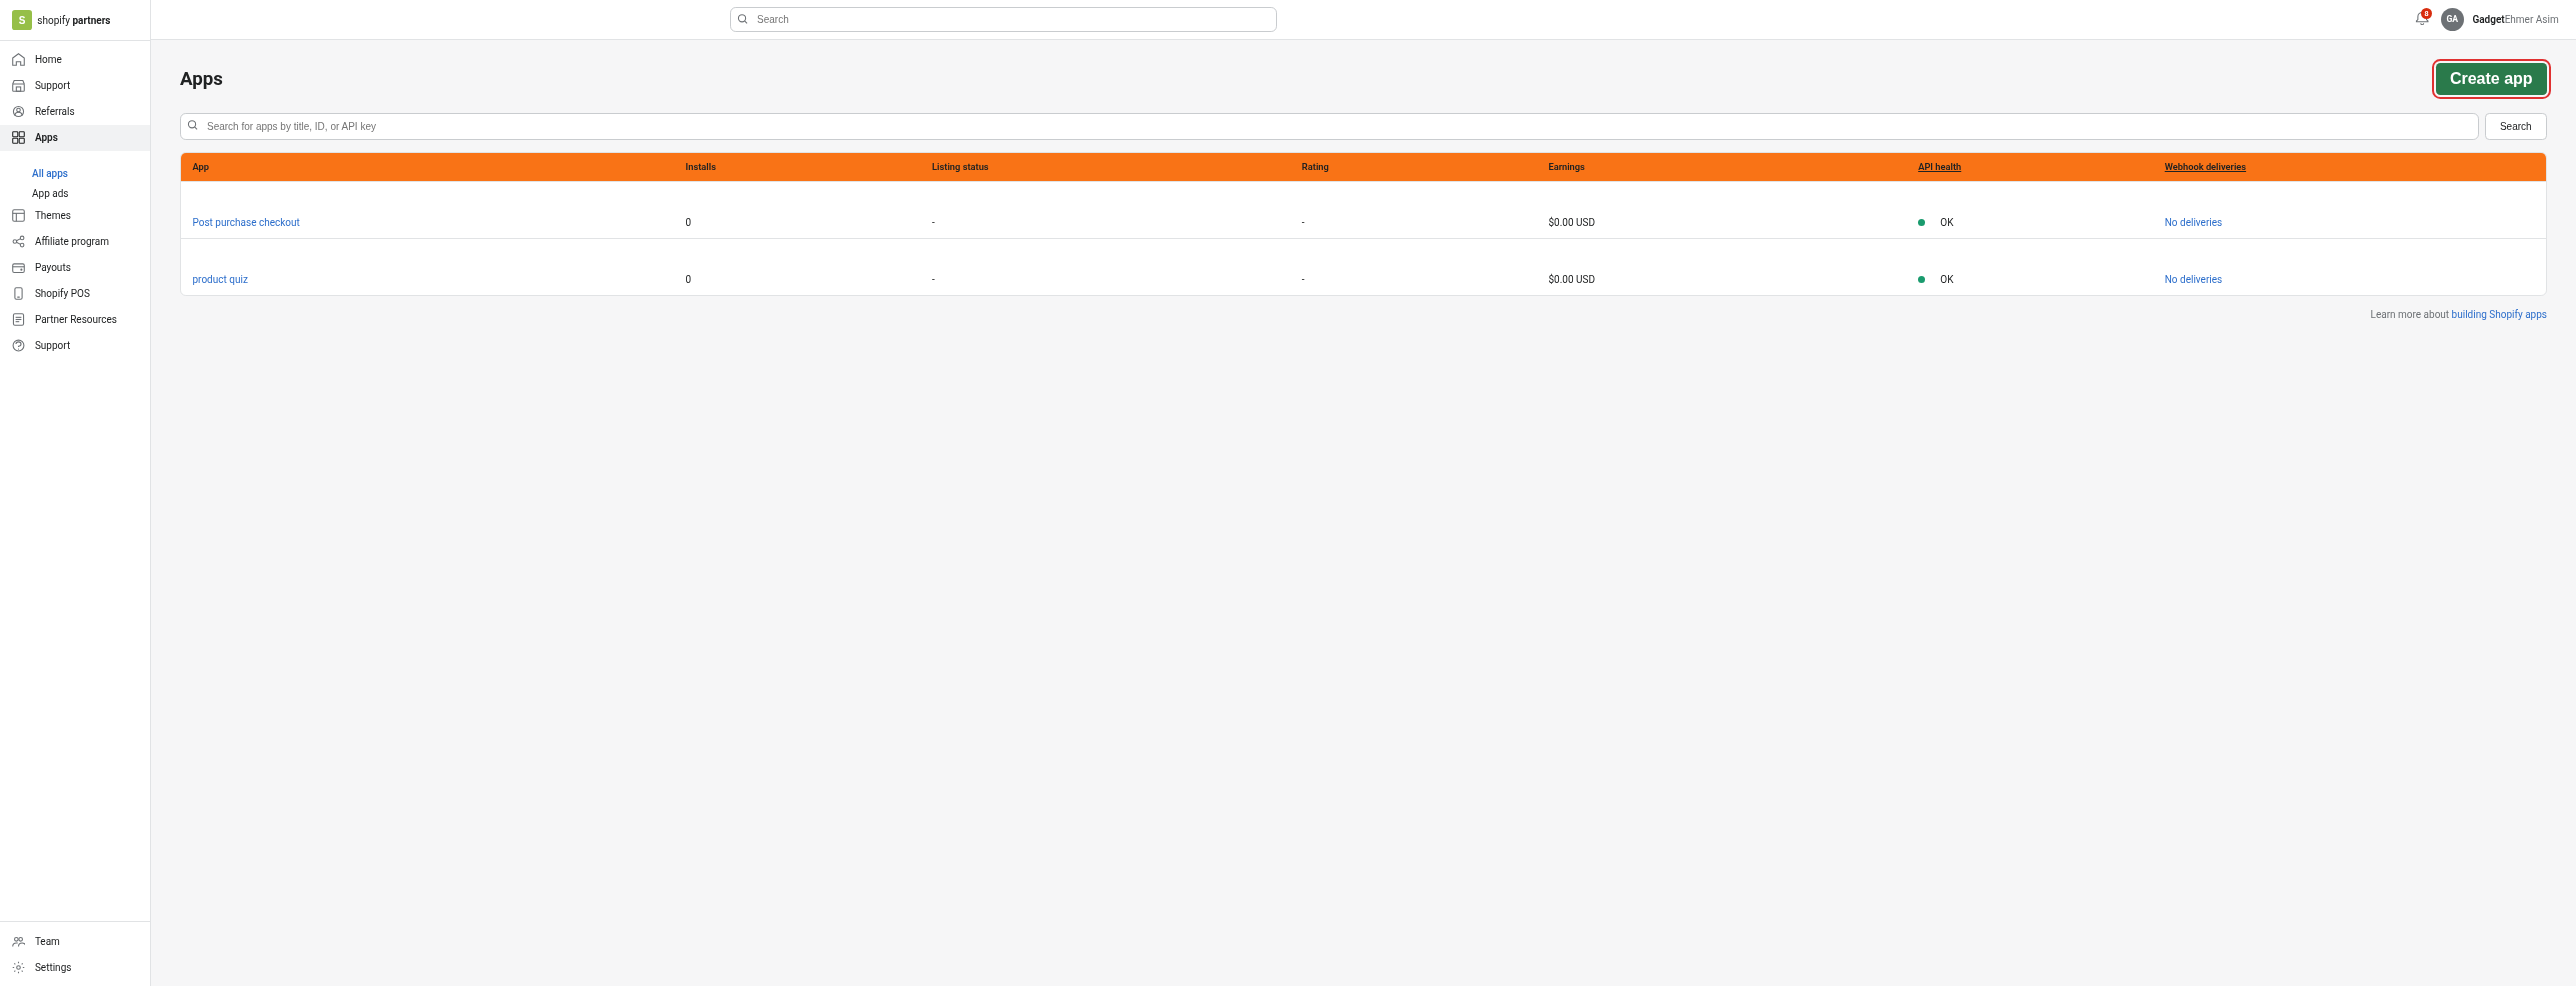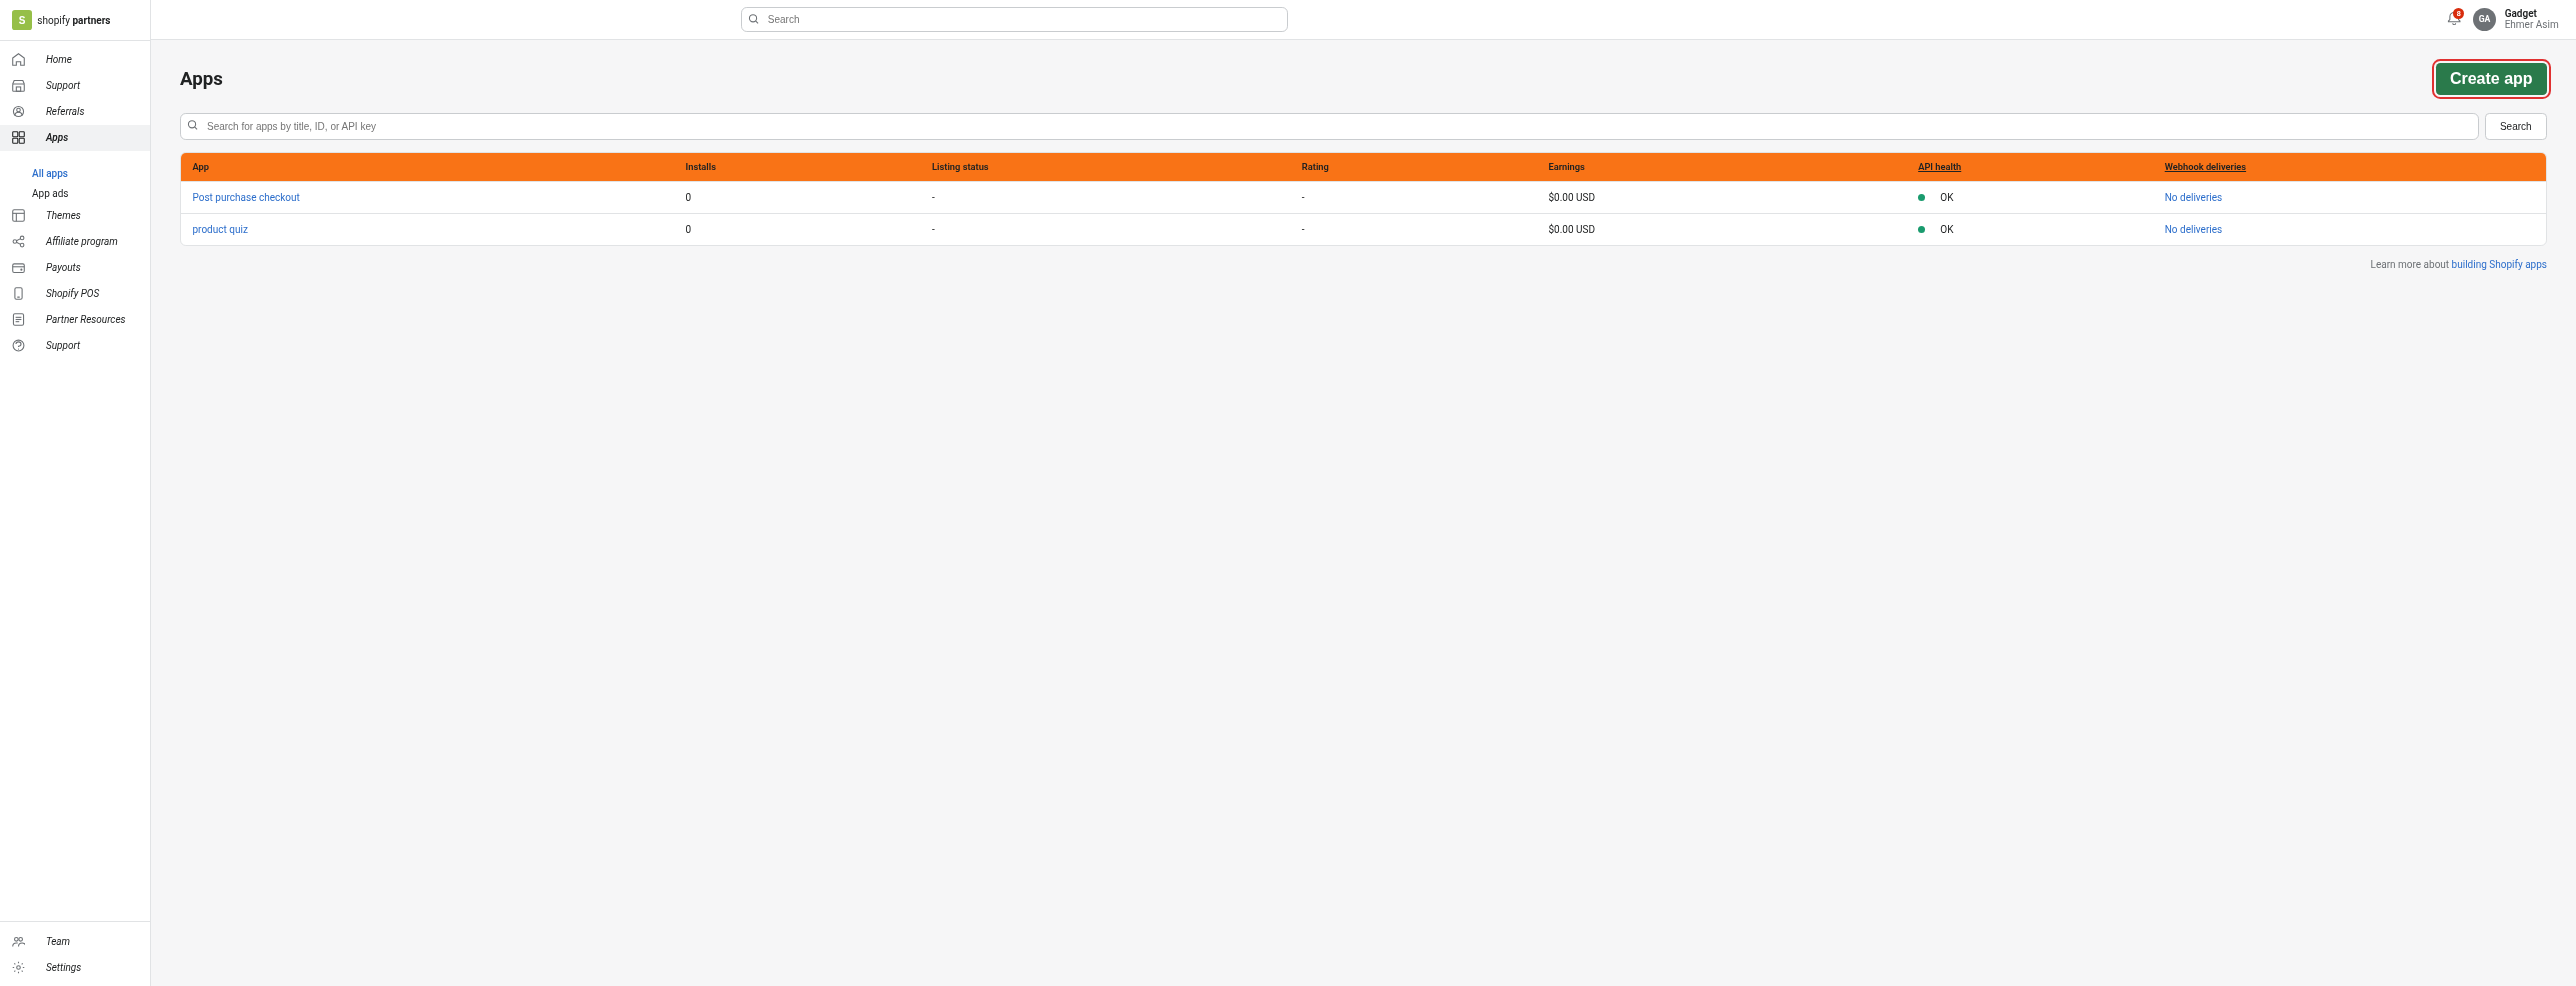--- a/index.html
+++ b/index.html
@@ -6,42 +6,42 @@
     body { font-family: -apple-system, BlinkMacSystemFont, 'Segoe UI', Roboto, sans-serif; background: #f6f6f7; color: #202223; font-size: 10px; }
 
     
     .app-layout { display: flex; height: 100vh; }
 
     
     .sidebar { width: 151px; background: #fff; border-right: 0.7px solid #e1e3e5; display: flex; flex-direction: column; flex-shrink: 0; }
     .sidebar-logo { padding: 10px 11.5px; border-bottom: 0.7px solid #e1e3e5; display: flex; align-items: center; gap: 5.8px; }
     .logo-icon { width: 20px; height: 20px; }
     .sidebar-nav { padding: 5.8px 0; flex: 1; overflow-y: auto; }
-    .nav-item { display: flex; align-items: center; gap: 20px; padding: 5.8px 11.5px; cursor: pointer; color: #202223; text-decoration: none; font-size: 10px; border-radius: 0; font-style: italic; }
+    .nav-item { display: flex; align-items: center; gap: 9px; padding: 5.8px 11.5px; cursor: pointer; color: #202223; text-decoration: none; font-size: 10px; border-radius: 0; }
     .nav-item.active { background: #f1f2f3; font-weight: 600; }
     .nav-item-icon { width: 14.4px; height: 14.4px; display: flex; align-items: center; justify-content: center; color: #6d7175; flex-shrink: 0; }
     .sub-nav { padding-left: 32px; margin-top: 13px; }
     .sub-nav-item { display: block; padding: 4.3px 11.5px 4.3px 0; cursor: pointer; color: #202223; text-decoration: none; font-size: 10px; }
     .sub-nav-item.active { color: #2c6ecb; font-weight: 500; }
     .sidebar-bottom { border-top: 0.7px solid #e1e3e5; padding: 5.8px 0; }
 
     
     .main-area { flex: 1; display: flex; flex-direction: column; overflow: hidden; }
 
     
     .topbar { background: #fff; border-bottom: 0.7px solid #e1e3e5; padding: 0 17.3px; height: 40px; display: flex; align-items: center; gap: 11.5px; }
     .topbar-search { flex: 1; max-width: 547px; margin: 0 auto; }
     .topbar-search-input { width: 100%; border: 0.7px solid #c9cccf; border-radius: 5.8px; padding: 5.8px 8.6px 5.8px 26px; font-size: 10px; background: #fff; color: #202223; outline: none; }
     .topbar-search-wrap { position: relative; }
     .topbar-search-icon { position: absolute; left: 7.2px; top: 50%; transform: translateY(-50%); color: #6d7175; }
     .topbar-right { display: flex; align-items: center; gap: 8.6px; margin-left: auto; }
     .notif-btn { position: relative; background: none; border: none; cursor: pointer; padding: 2.9px; }
     .notif-badge { position: absolute; top: 0; right: 0; background: #d82c0d; color: #fff; border-radius: 50%; width: 11.5px; height: 11.5px; font-size: 7.2px; display: flex; align-items: center; justify-content: center; font-weight: 700; }
     .avatar { width: 23px; height: 23px; background: #6d7175; border-radius: 50%; display: flex; align-items: center; justify-content: center; color: #fff; font-size: 8.6px; font-weight: 700; }
-    .user-info { display: flex; flex-direction: column; }
+    .user-info { display: flex; flex-direction: row; }
     .user-name { font-size: 10px; font-weight: 600; color: #202223; }
     .user-sub { font-size: 10px; color: #6d7175; }
 
     
     .content { flex: 1; overflow-y: auto; padding: 23px 29px; }
     .page-header { display: flex; align-items: center; justify-content: space-between; margin-bottom: 17.3px; }
     .page-title { font-size: 18.7px; font-weight: 700; color: #202223; }
     .create-app-btn { background: #2a7a4b; color: #fff; border: none; border-radius: 4.3px; padding: 7.2px 14.4px; font-size: 16px; font-weight: 600; cursor: pointer; outline: 2.2px solid #e03131; outline-offset: 2.2px; }
 
     
@@ -51,21 +51,21 @@
     .app-search-input { width: 100%; border: 0.7px solid #c9cccf; border-radius: 5.8px; padding: 7.2px 8.6px 7.2px 26px; font-size: 10px; background: #fff; outline: none; }
     .search-btn { border: 0.7px solid #c9cccf; background: #fff; border-radius: 4.3px; padding: 7.2px 14.4px; font-size: 10px; cursor: pointer; color: #202223; }
 
     
     .apps-table { background: #fff; border: 0.7px solid #e1e3e5; border-radius: 5.8px; overflow: hidden; }
     .table-header { display: grid; grid-template-columns: 2fr 1fr 1.5fr 1fr 1.5fr 1fr 1.5fr; padding: 8.6px 11.5px; border-bottom: 0.7px solid #e1e3e5; background: #f97316; }
     .table-col-header { font-size: 9.3px; font-weight: 600; color: #202223; }
     .table-col-header.underline { text-decoration: underline; cursor: pointer; }
     .table-row { display: grid; grid-template-columns: 2fr 1fr 1.5fr 1fr 1.5fr 1fr 1.5fr; padding: 10px 11.5px; border-bottom: 0.7px solid #e1e3e5; align-items: center; }
     .table-row:last-child { border-bottom: none; }
-    .table-cell { font-size: 10px; color: #202223; }
+    .table-cell { font-size: 10px; color: #202223; margin-top: 25px; }
     .table-cell.link { color: #2c6ecb; cursor: pointer; text-decoration: none; }
     .table-cell.blue-link { color: #2c6ecb; cursor: pointer; }
     .status-ok { display: flex; align-items: center; gap: 15px; color: #202223; }
     .status-dot { width: 7.2px; height: 7.2px; border-radius: 50%; background: #1a9b6e; flex-shrink: 0; }
 
     
     .footer-note { text-align: right; margin-top: 13px; font-size: 10px; color: #6d7175; }
     .footer-note a { color: #2c6ecb; text-decoration: none; }
   </style>
 </head>

